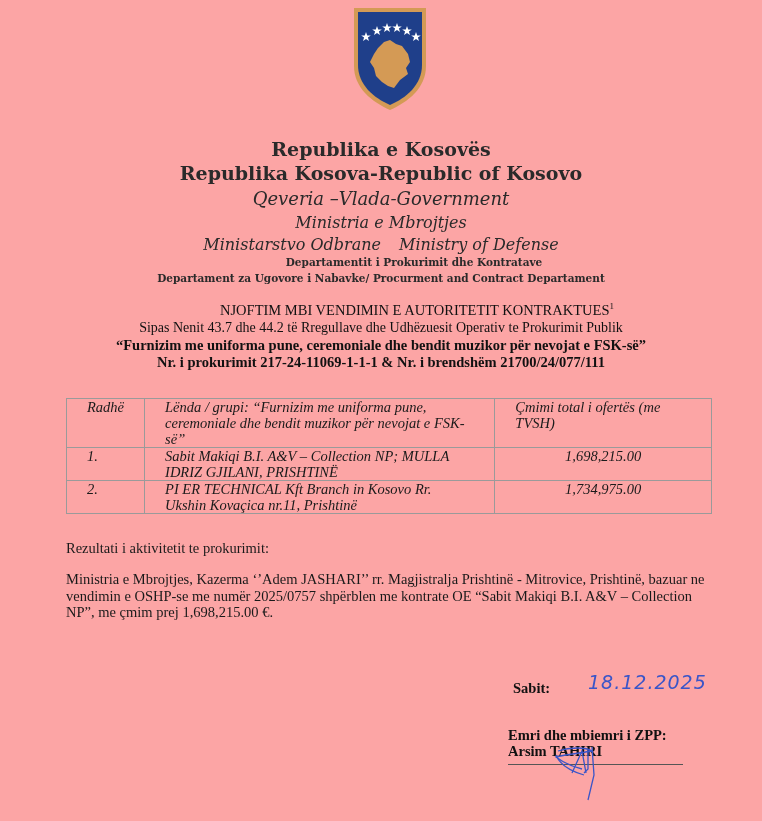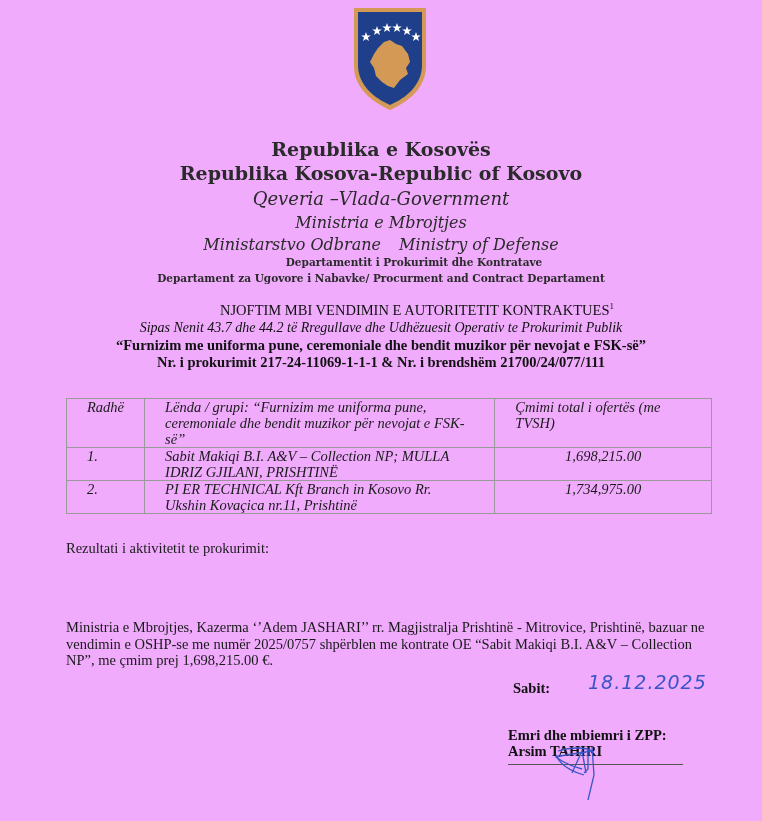--- a/index.html
+++ b/index.html
@@ -1,47 +1,47 @@
 <!DOCTYPE html>
 <html><head>
 <meta charset="utf-8">
 <style>
   html, body { margin: 0; padding: 0; background: #ffffff; }
   body { width: 762px; height: 821px; position: relative; overflow: hidden; color: #1a1a1a; }
-  .page { position: absolute; left: 0; top: 0; width: 762px; height: 821px; background: #f0abfc; }
+  .page { position: absolute; left: 0; top: 0; width: 762px; height: 821px; background: #fca5a5; }
 
   .emblem { position: absolute; left: 350px; top: 4px; width: 80px; height: 108px; }
 
   .hdr { position: absolute; left: 0; width: 762px; text-align: center; font-family: "DejaVu Serif", serif; color: #2a2a2a; white-space: nowrap; }
   .h1 { top: 138px; font-size: 19px; font-weight: bold; }
   .h2 { top: 162px; font-size: 19px; font-weight: bold; }
   .h3 { top: 188px; font-size: 18px; font-style: italic; }
   .h4 { top: 213px; font-size: 16px; font-style: italic; }
   .h5 { top: 235px; font-size: 16px; font-style: italic; }
   .h5 .gap { display: inline-block; width: 18px; }
   .h6 { top: 256px; font-size: 10.5px; font-weight: bold; padding-left: 33px; }
   .h7 { top: 272px; font-size: 10.5px; font-weight: bold; }
 
   .ttl { position: absolute; left: 0; width: 762px; text-align: center; font-family: "Liberation Serif", serif; color: #111; white-space: nowrap; }
   .t1 { top: 301px; font-size: 14.5px; font-weight: normal; margin-left: 36px; }
   .t1 sup { font-size: 9px; }
-  .t2 { top: 320px; font-size: 14px; font-style: italic; }
+  .t2 { top: 320px; font-size: 14px; }
   .t3 { top: 337px; font-size: 14.5px; font-weight: bold; }
   .t4 { top: 354px; font-size: 14.5px; font-weight: bold; }
 
   table.bids { position: absolute; left: 66px; top: 398px; width: 646px; border-collapse: collapse; font-family: "Liberation Serif", serif; font-size: 14.5px; color: #1a1a1a; }
   table.bids td { border: 1px solid #9a9a9a; padding: 0 20px; vertical-align: top; line-height: 16px; font-style: italic; }
   table.bids col.c1 { width: 48px; }
   table.bids col.c2 { width: 372px; }
   table.bids col.c3 { width: 226px; }
   table.bids td.amt { text-align: center; }
 
   .para { position: absolute; left: 66px; font-family: "Liberation Serif", serif; font-size: 14.5px; color: #1a1a1a; line-height: 16.5px; }
   .p-label { top: 540px; }
-  .p-body { top: 571px; width: 640px; margin-top: 48px; }
+  .p-body { top: 571px; width: 640px; }
 
   .sig { position: absolute; font-family: "Liberation Serif", serif; font-weight: bold; font-size: 14.5px; color: #111; white-space: nowrap; }
   .sig-date-label { left: 513px; top: 680px; }
   .sig-date-val { position: absolute; left: 588px; top: 671px; font-family: "DejaVu Sans", sans-serif; font-size: 19px; color: #3a55c8; font-style: italic; letter-spacing: 1px; }
   .sig-role { left: 508px; top: 727px; }
   .sig-name { left: 508px; top: 743px; }
   .sig-line { position: absolute; left: 508px; top: 764px; width: 175px; height: 1px; background: #555; }
   .signature { position: absolute; left: 550px; top: 745px; width: 60px; height: 60px; }
 </style>
 </head>

